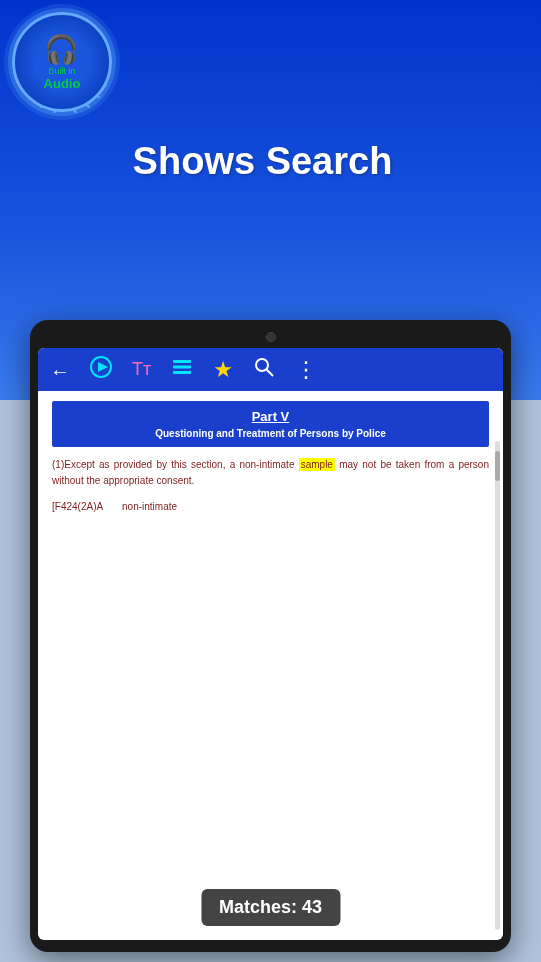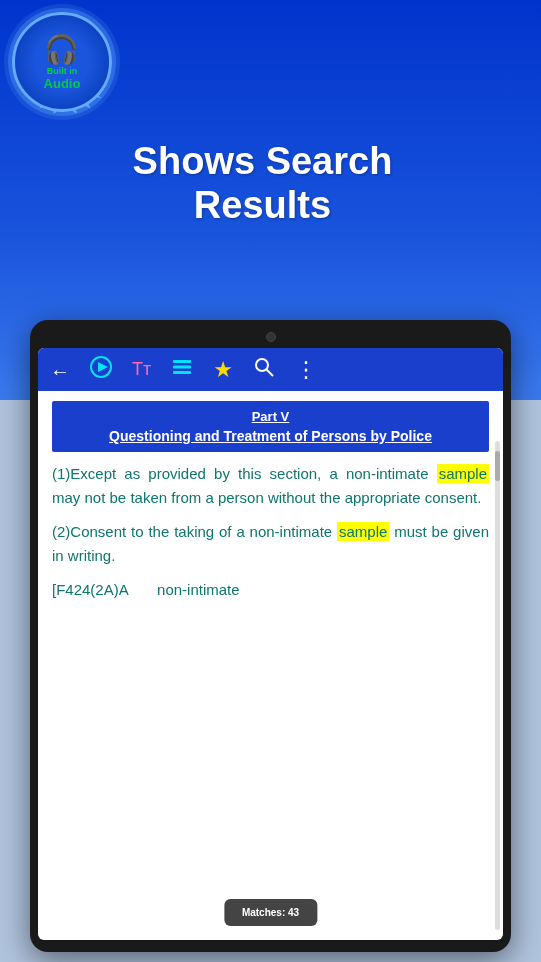--- a/index.html
+++ b/index.html
@@ -54,21 +54,21 @@
       text-align: center;
     }
 
     .logo-headphone {
       font-size: 28px;
       color: #ff3333;
     }
 
     .logo-text-built {
       font-size: 9px;
-      font-weight: bold;
+      font-weight: normal;
       color: #00cc44;
       display: block;
     }
 
     .logo-text-audio {
       font-size: 13px;
       font-weight: bold;
       color: #00cc44;
       display: block;
     }
@@ -174,23 +174,22 @@
     }
 
     .part-header .part-number {
       font-size: 13px;
       font-weight: bold;
       text-decoration: underline;
       margin-bottom: 4px;
     }
 
     .part-header .part-title {
-      font-size: 14px;
-      font-weight: bold;
-      text-decoration: underline;
+      font-size: 10px;
+      font-weight: bold;
     }
 
     
     .section-title {
       font-size: 16px;
       font-weight: bold;
       color: #1a3fcc;
       margin-bottom: 10px;
     }
 
@@ -200,43 +199,43 @@
       padding: 1px 2px;
     }
 
     .section-title a {
       color: #1a3fcc;
       text-decoration: underline;
     }
 
     
     .body-text {
-      font-size: 15px;
-      color: #0f766e;
+      font-size: 10px;
+      color: #7f1d1d;
       line-height: 1.6;
       text-align: justify;
       margin-bottom: 10px;
     }
 
     .highlight-yellow {
       background: #ffff00;
       padding: 1px 2px;
     }
 
     
     .matches-badge {
       position: absolute;
       bottom: 14px;
       left: 50%;
       transform: translateX(-50%);
       background: #444;
       color: white;
       padding: 8px 18px;
       border-radius: 6px;
-      font-size: 10px;
+      font-size: 18px;
       font-weight: bold;
       white-space: nowrap;
     }
 
     
     .scrollbar-track {
       position: absolute;
       right: 3px;
       top: 50px;
       bottom: 10px;
@@ -278,21 +277,20 @@
       <span class="logo-headphone">🎧</span>
       <span class="logo-text-built">Built in</span>
       <span class="logo-text-audio">Audio</span>
     </div>
   </div>
 </div>
 
 <div class="title-area">
   <div class="title-text">
     <span>Shows Search</span><br>
-    <span>Results</span>
   </div>
 </div>
 
 <div class="device-container">
   <div class="tablet-outer">
     <div class="tablet-camera"></div>
     <div class="tablet-screen">
 
       <div class="toolbar">
         <span class="toolbar-icon">←</span>
@@ -326,23 +324,20 @@
           <div class="part-header">
             <div class="part-number">Part V</div>
             <div class="part-title">Questioning and Treatment of Persons by Police</div>
           </div>
 
 
           <div class="body-text">
             <span>(1)Except as provided by this section, a non-intimate </span><span class="highlight-yellow">sample</span><span> may not be taken from a person without the appropriate consent.</span>
           </div>
 
-          <div class="body-text">
-            <span>(2)Consent to the taking of a non-intimate </span><span class="highlight-yellow">sample</span><span> must be given in writing.</span>
-          </div>
 
           <div class="body-text">
             <span>[F424(2A)A &nbsp;&nbsp;&nbsp;&nbsp;&nbsp; non-intimate</span>
           </div>
 
         </div>
 
         <div class="scrollbar-track">
           <div class="scrollbar-thumb"></div>
         </div>

